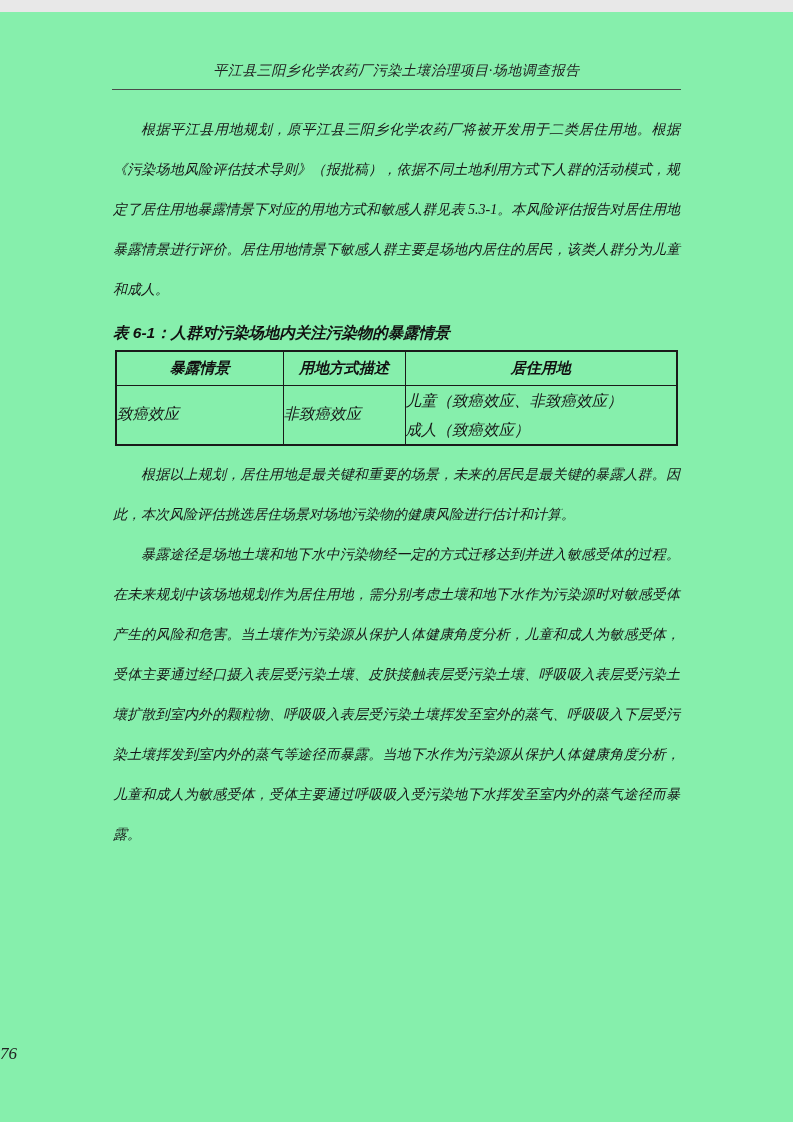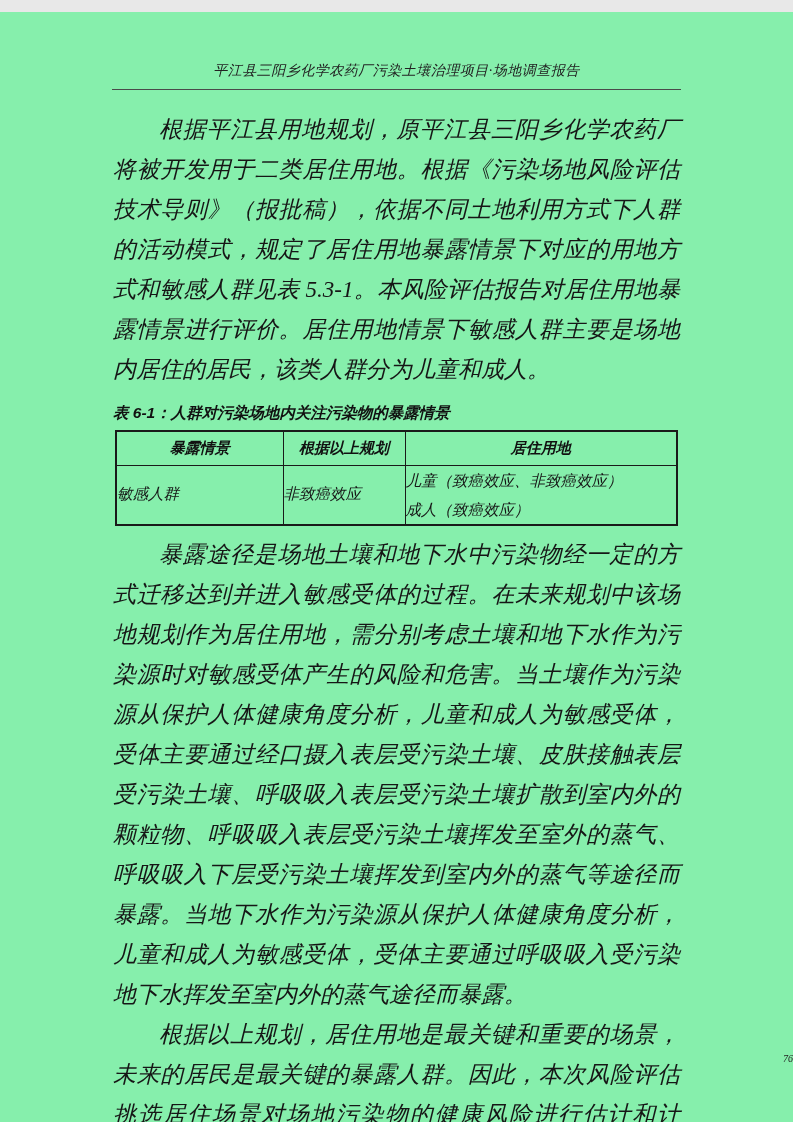--- a/index.html
+++ b/index.html
@@ -27,21 +27,21 @@
     padding-bottom: 9px;
     border-bottom: 1.5px solid #4a4a4a;
   }
   .content {
     position: absolute;
     top: 98px;
     left: 113px;
     width: 567px;
   }
   p.body-para {
-    font-size: 23px;
+    font-size: 14px;
     line-height: 40px;
     text-align: justify;
     text-indent: 2em;
     color: #161616;
   }
   .table-caption {
     margin: 12px 0 7px 0;
     font-family: "Liberation Sans", "DejaVu Sans", sans-serif;
     font-size: 15.5px;
     font-weight: bold;
@@ -74,22 +74,22 @@
   }
   .col-scenario { width: 167px; }
   .col-landuse  { width: 122px; }
   .col-people   { width: 272px; }
   .sensitive-line { line-height: 29px; }
   .page-footer {
     position: absolute;
     bottom: 70px;
     left: 0;
     width: 100%;
-    text-align: right;
-    font-size: 10px;
+    text-align: left;
+    font-size: 17px;
     color: #222;
   }
 </style>
 </head>
 <body>
 
 <div class="page">
 
   <div class="page-header">
     <span>平江县三阳乡化学农药厂污染土壤治理项目·场地调查报告</span>
@@ -103,39 +103,39 @@
 
     <table class="exposure-table">
       <colgroup>
         <col class="col-scenario">
         <col class="col-landuse">
         <col class="col-people">
       </colgroup>
       <thead>
         <tr>
           <th>暴露情景</th>
-          <th>根据以上规划</th>
+          <th>用地方式描述</th>
           <th>居住用地</th>
         </tr>
       </thead>
       <tbody>
         <tr>
-          <td>敏感人群</td>
+          <td>致癌效应</td>
           <td>非致癌效应</td>
           <td>
             <div class="sensitive-line">儿童（致癌效应、非致癌效应）</div>
             <div class="sensitive-line">成人（致癌效应）</div>
           </td>
         </tr>
       </tbody>
     </table>
 
+    <p class="body-para">根据以上规划，居住用地是最关键和重要的场景，未来的居民是最关键的暴露人群。因此，本次风险评估挑选居住场景对场地污染物的健康风险进行估计和计算。</p>
+
     <p class="body-para">暴露途径是场地土壤和地下水中污染物经一定的方式迁移达到并进入敏感受体的过程。在未来规划中该场地规划作为居住用地，需分别考虑土壤和地下水作为污染源时对敏感受体产生的风险和危害。当土壤作为污染源从保护人体健康角度分析，儿童和成人为敏感受体，受体主要通过经口摄入表层受污染土壤、皮肤接触表层受污染土壤、呼吸吸入表层受污染土壤扩散到室内外的颗粒物、呼吸吸入表层受污染土壤挥发至室外的蒸气、呼吸吸入下层受污染土壤挥发到室内外的蒸气等途径而暴露。当地下水作为污染源从保护人体健康角度分析，儿童和成人为敏感受体，受体主要通过呼吸吸入受污染地下水挥发至室内外的蒸气途径而暴露。</p>
-
-    <p class="body-para">根据以上规划，居住用地是最关键和重要的场景，未来的居民是最关键的暴露人群。因此，本次风险评估挑选居住场景对场地污染物的健康风险进行估计和计算。</p>
 
   </div>
 
   <div class="page-footer">
     <span>76</span>
   </div>
 
 </div>
 
 </body></html>

